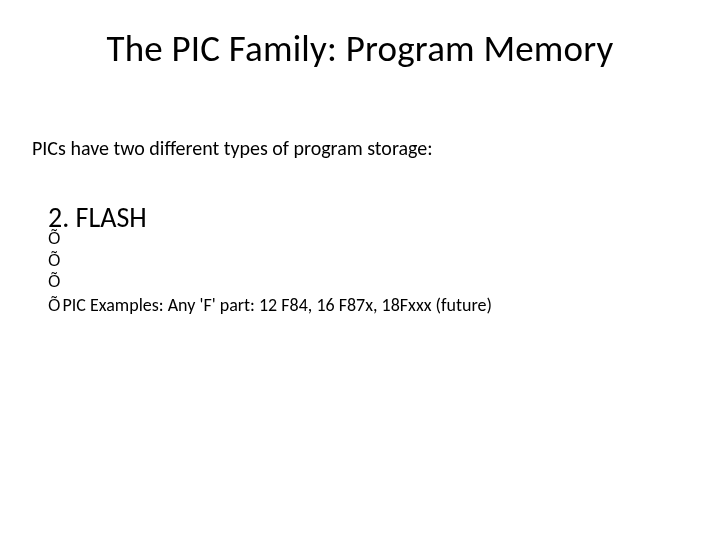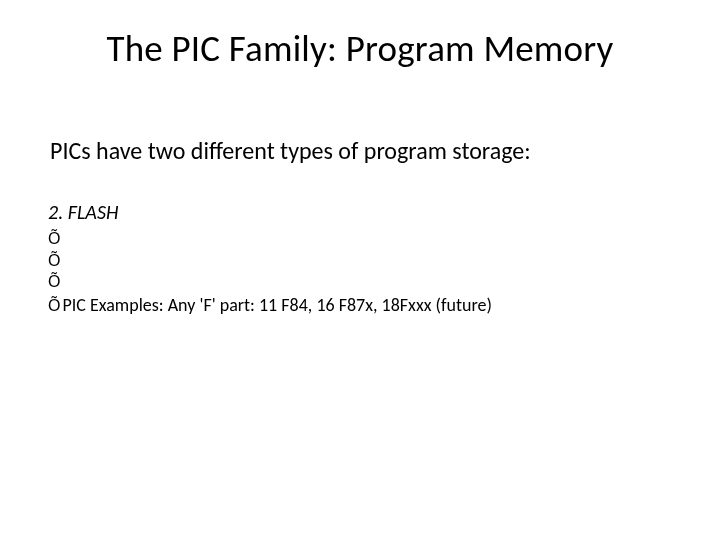--- a/index.html
+++ b/index.html
@@ -23,29 +23,28 @@
     top: 26px;
     left: 0;
     width: 720px;
     text-align: center;
     font-size: 37px;
     letter-spacing: 0.2px;
   }
   .subtitle {
     position: absolute;
     top: 136px;
-    left: 50px;
-    font-size: 24px;
+    left: 32px;
+    font-size: 20px;
   }
   .section-heading {
     position: absolute;
     top: 200px;
     left: 48px;
-    font-size: 20px;
-    font-style: italic;
+    font-size: 28px;
   }
   .bullets {
     position: absolute;
     top: 228px;
     left: 48px;
     font-size: 18px;
     line-height: 1.35;
   }
   .bullet {
     display: flex;
@@ -74,17 +73,17 @@
       <span class="bullet-icon">Õ</span>
     </div>
     <div class="bullet">
       <span class="bullet-icon">Õ</span>
     </div>
     <div class="bullet">
       <span class="bullet-icon">Õ</span>
     </div>
     <div class="bullet">
       <span class="bullet-icon">Õ</span>
-      <span>PIC Examples: Any 'F' part: 11 F84, 16 F87x, 18Fxxx (future)</span>
+      <span>PIC Examples: Any 'F' part: 12 F84, 16 F87x, 18Fxxx (future)</span>
     </div>
   </div>
 
 </div>
 
 </body></html>

